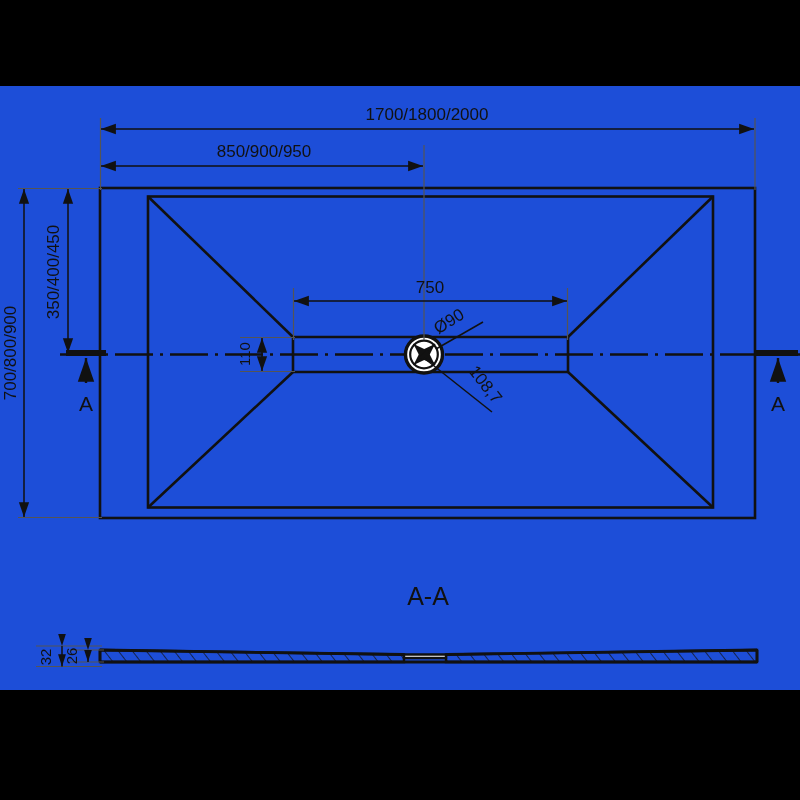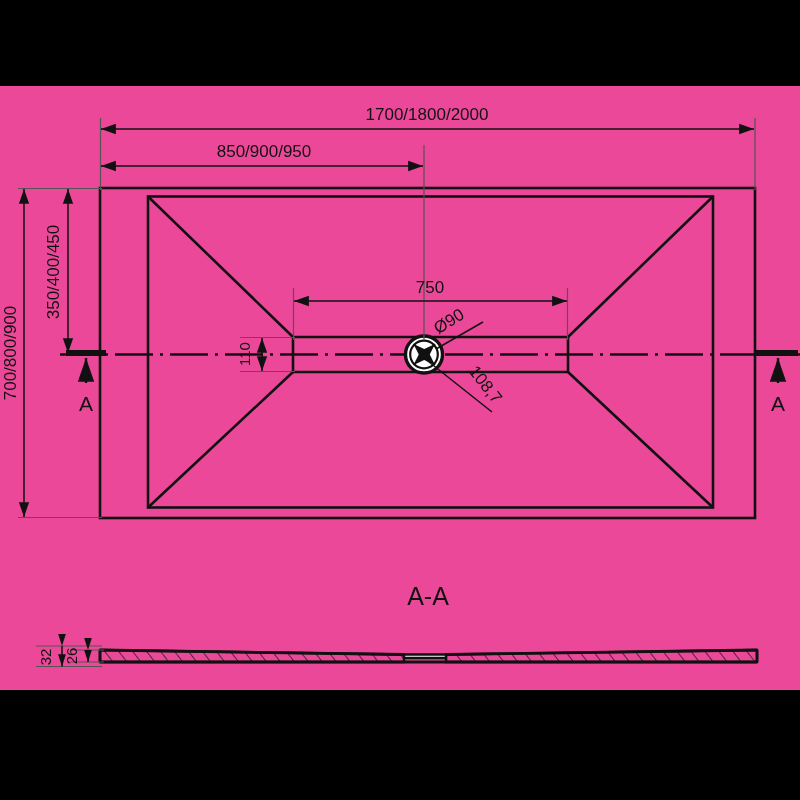--- a/index.html
+++ b/index.html
@@ -8,21 +8,21 @@
     background: #ffffff;
     width: 800px;
     height: 800px;
     overflow: hidden;
     font-family: "Liberation Sans", sans-serif;
   }
   #sheet {
     position: relative;
     width: 800px;
     height: 800px;
-    background: #ec4899;
+    background: #1d4ed8;
   }
   .band {
     position: absolute;
     left: 0;
     width: 800px;
     background: #000000;
   }
   #band-top { top: 0; height: 86px; }
   #band-bottom { bottom: 0; height: 110px; }
   svg.draw {

